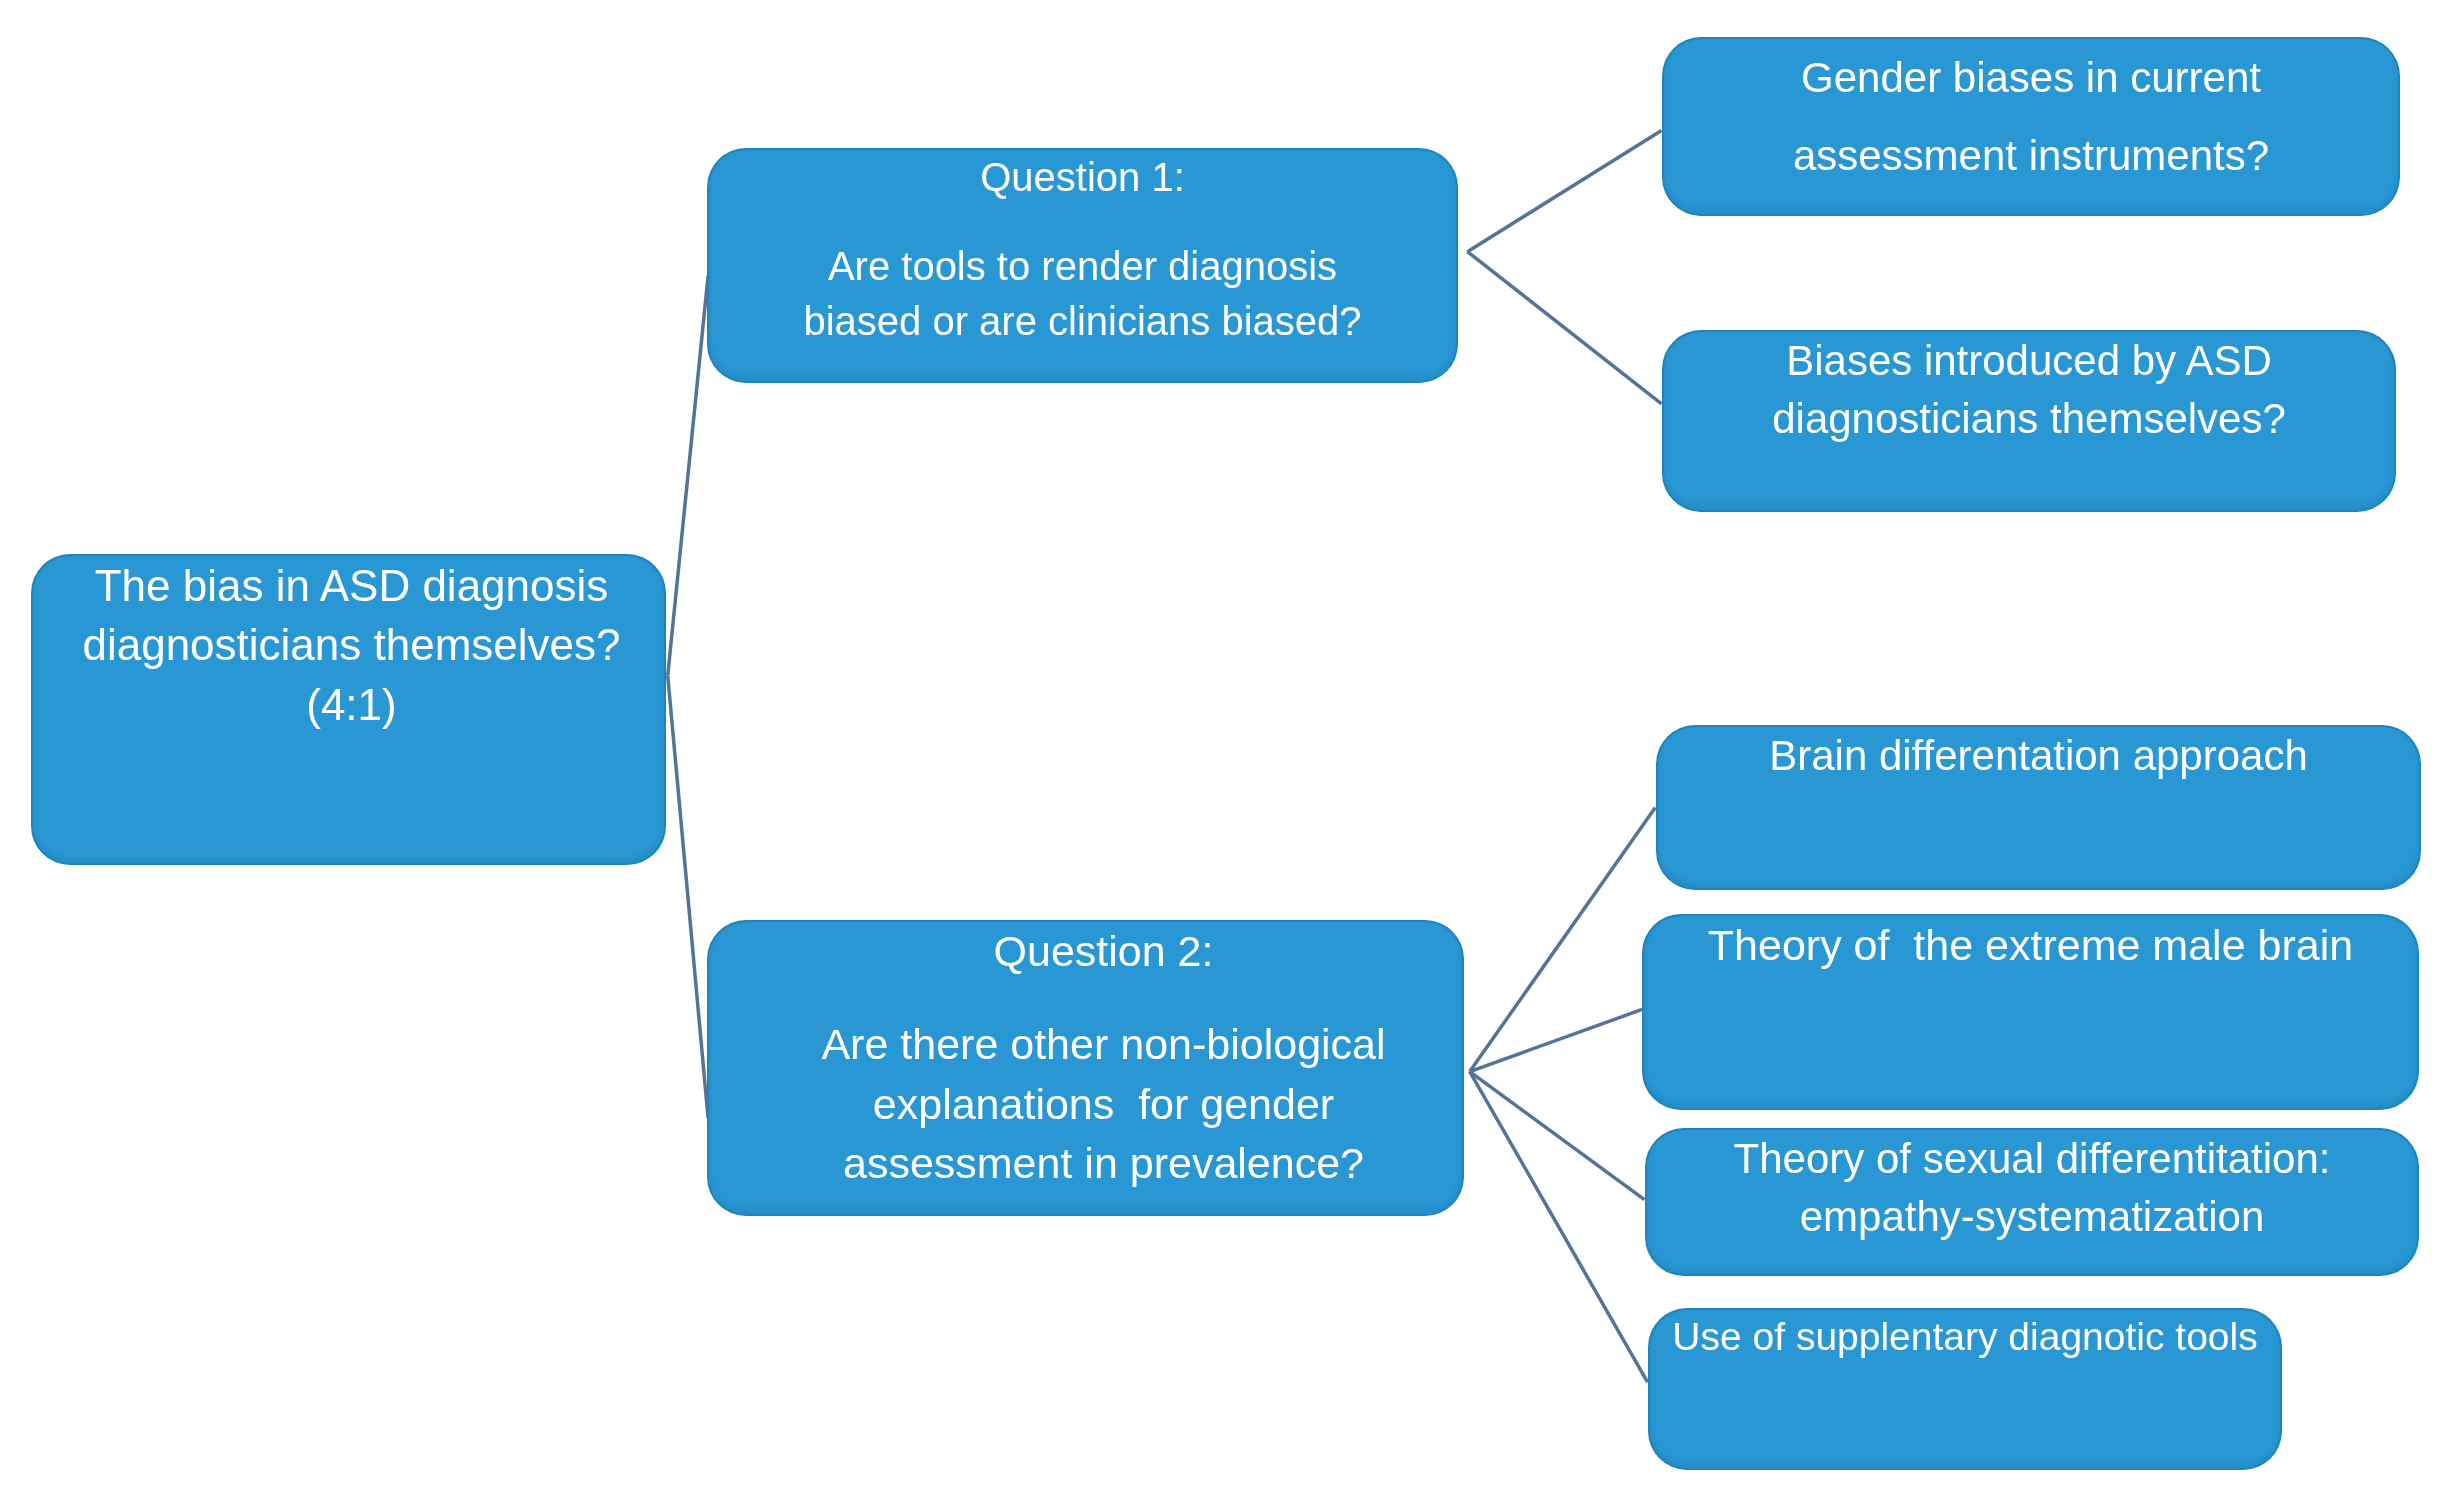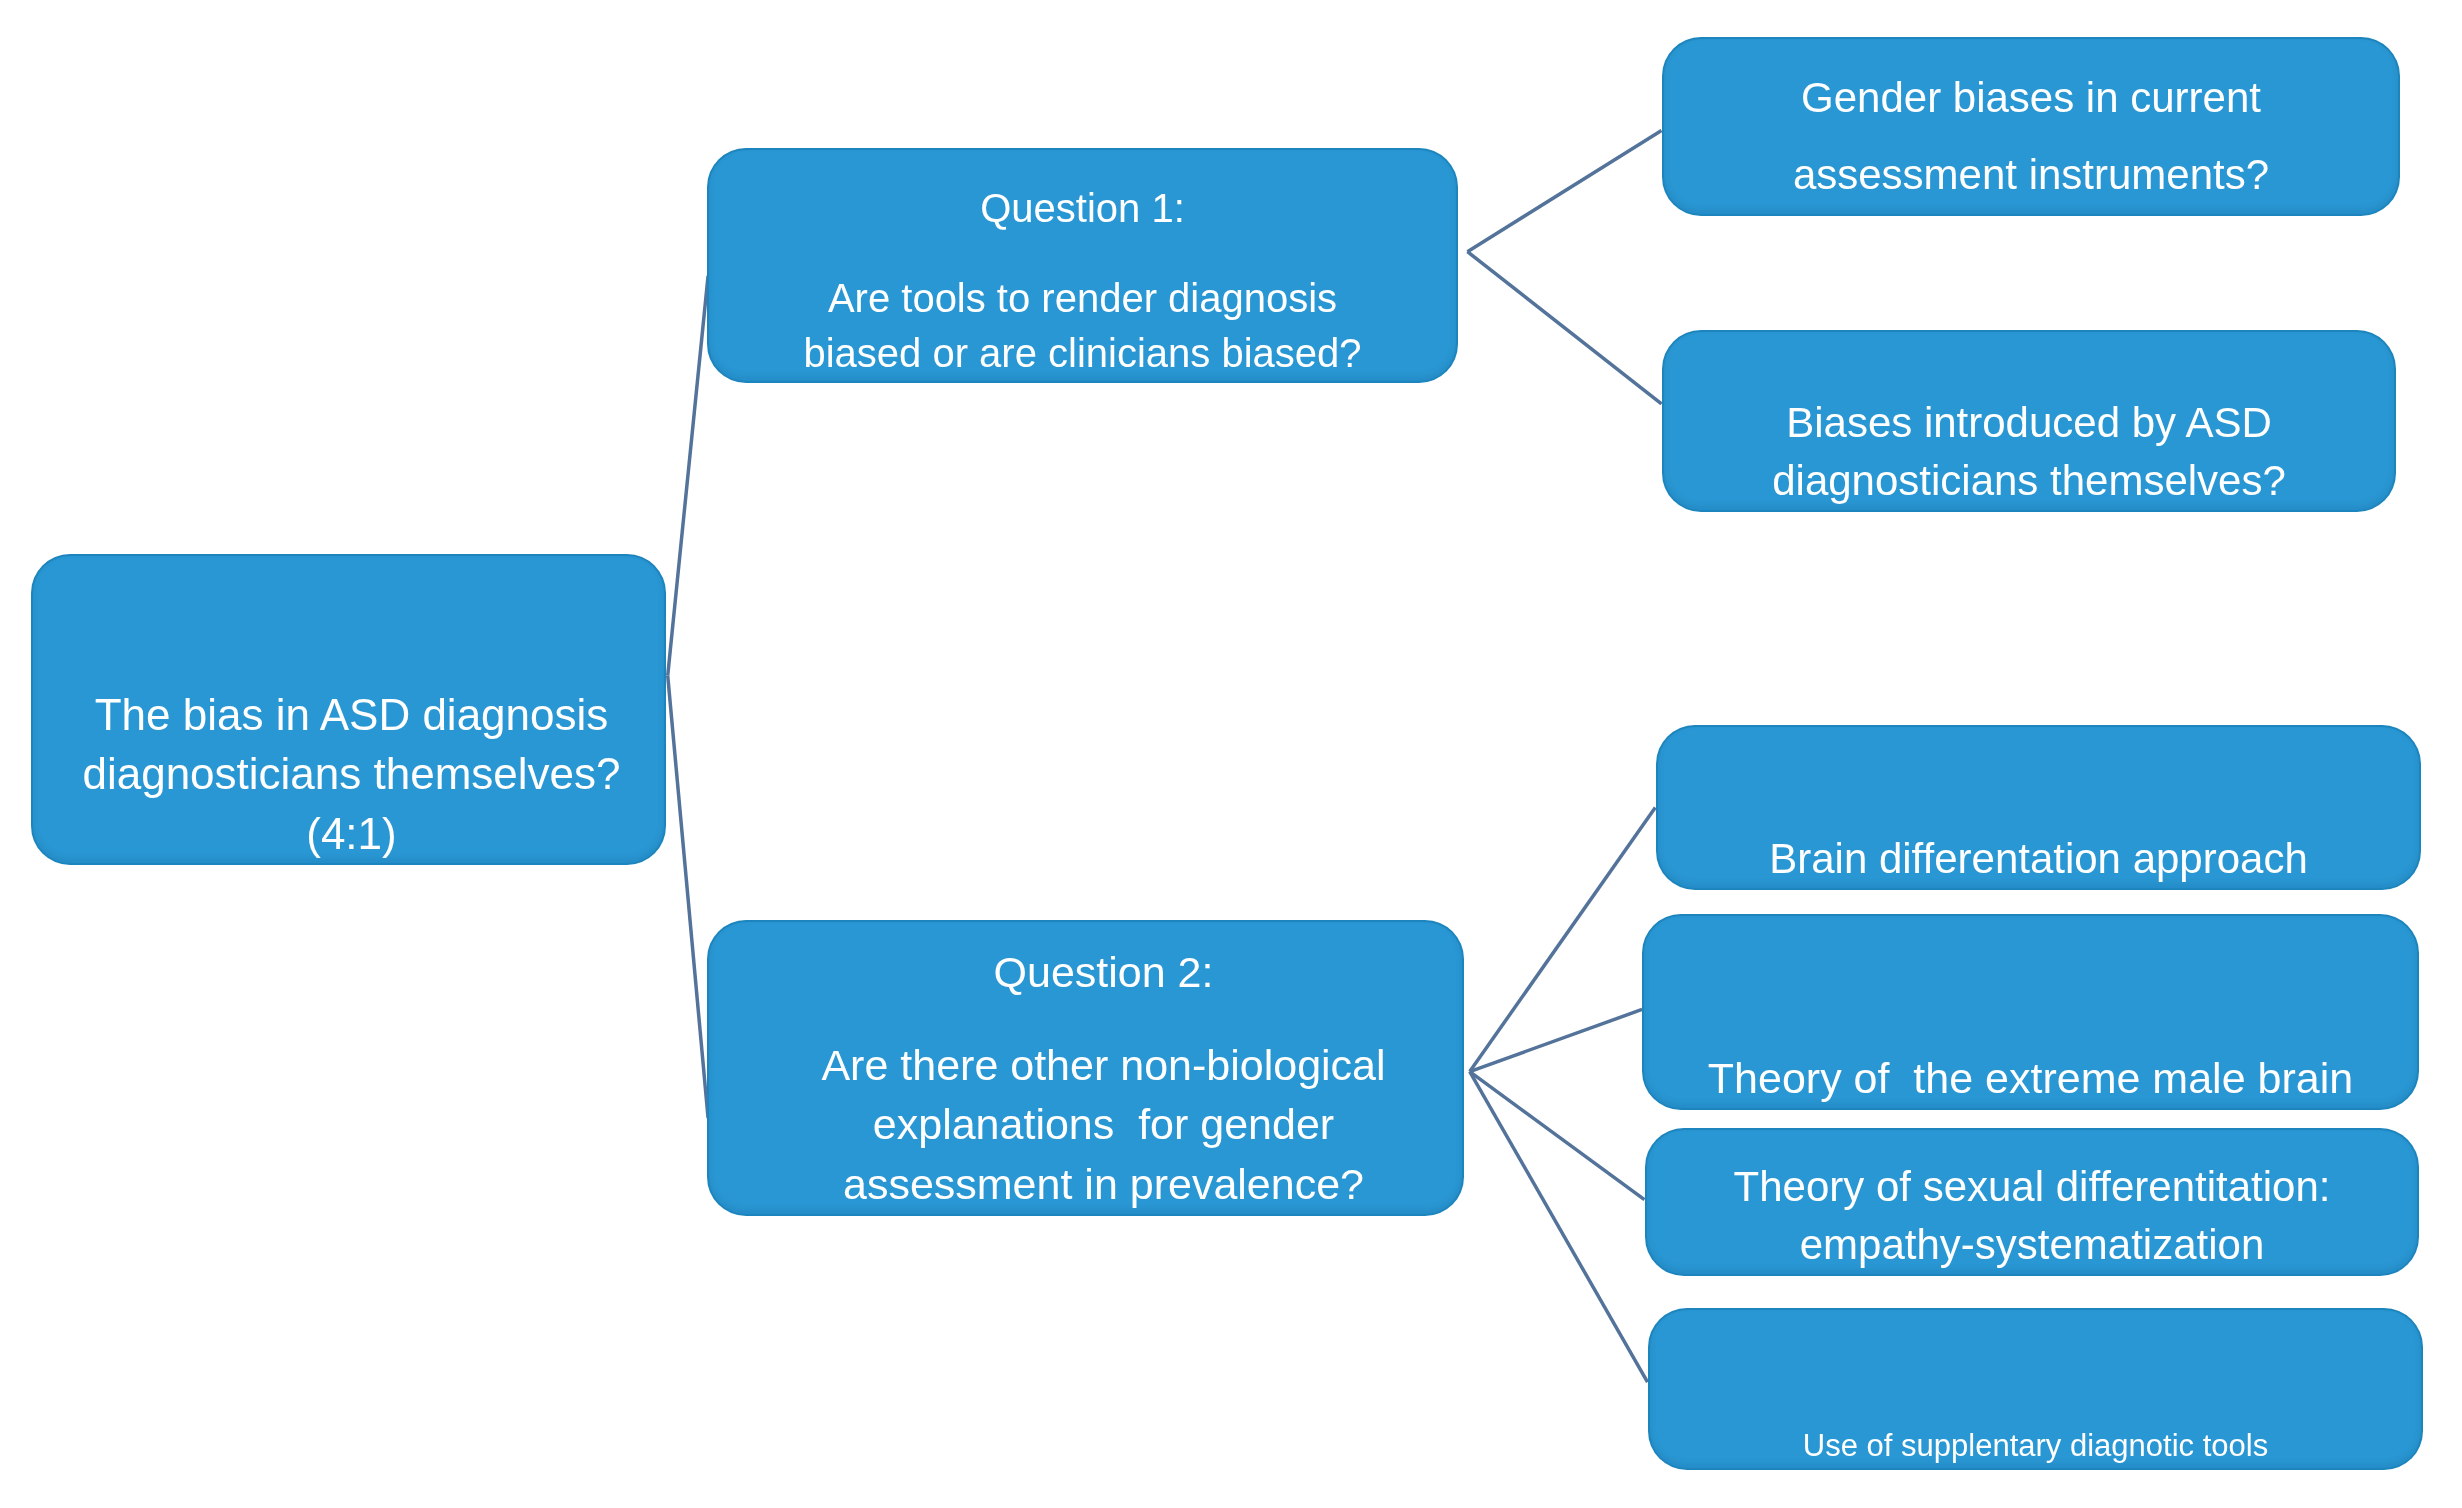--- a/index.html
+++ b/index.html
@@ -23,39 +23,39 @@
   }
   .node {
     position: absolute;
     box-sizing: border-box;
     background: #2997d3;
     border: 2.3px solid rgba(20, 118, 172, 0.55);
     border-radius: 39px;
     color: #ffffff;
     display: flex;
     flex-direction: column;
-    justify-content: flex-end;
+    justify-content: flex-start;
     align-items: center;
     text-align: center;
     box-shadow: inset 0 -3.9px 6.2px rgba(0, 60, 110, 0.12);
   }
   .node-line, .node-title {
     white-space: pre;          
     line-height: 1.38;
   }
   
   #node-root { left: 31px;   top: 554px;  width: 635px;  height: 311px; font-size: 44px; padding-left: 6px; }
   #node-q1   { left: 707px;  top: 148px;  width: 751px;  height: 235px; font-size: 40px; }
   #node-q2   { left: 707px;  top: 920px; width: 757px;  height: 296px; font-size: 43px; padding-left: 36px; }
   #node-r1   { left: 1662px; top: 37px;   width: 738px;  height: 179px; font-size: 42px; }
   #node-r2   { left: 1662px; top: 330px;  width: 734px;  height: 182px; font-size: 42px; }
   #node-r3   { left: 1656px; top: 725px;  width: 765px;  height: 165px; font-size: 42px; }
   #node-r4   { left: 1642px; top: 914px; width: 777px; height: 196px; font-size: 43px; }
   #node-r5   { left: 1645px; top: 1128px; width: 774px;  height: 148px; font-size: 42px; }
-  #node-r6   { left: 1648px; top: 1308px; width: 775px;  height: 162px; font-size: 31px; }
+  #node-r6   { left: 1648px; top: 1308px; width: 634px;  height: 162px; font-size: 39px; }
 
   .node-title { margin-bottom: 34px; }
   #node-r1 .node-line { line-height: 1.85; }
   #node-root .node-line { line-height: 1.35; }
 </style>
 </head>
 <body>
 
 <div id="canvas">
 

